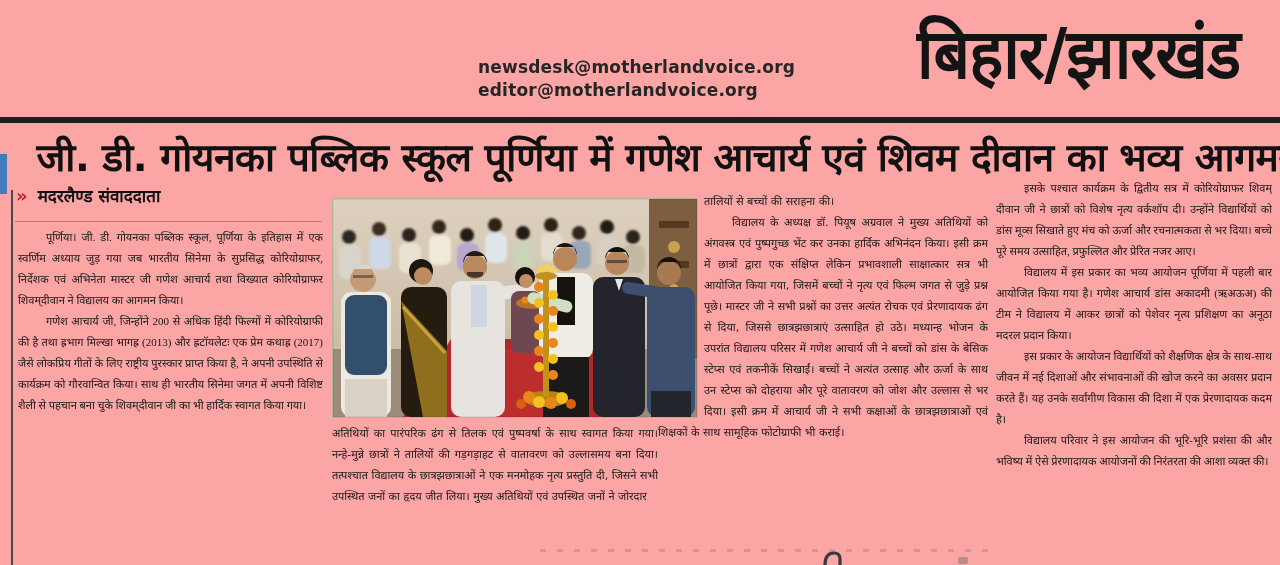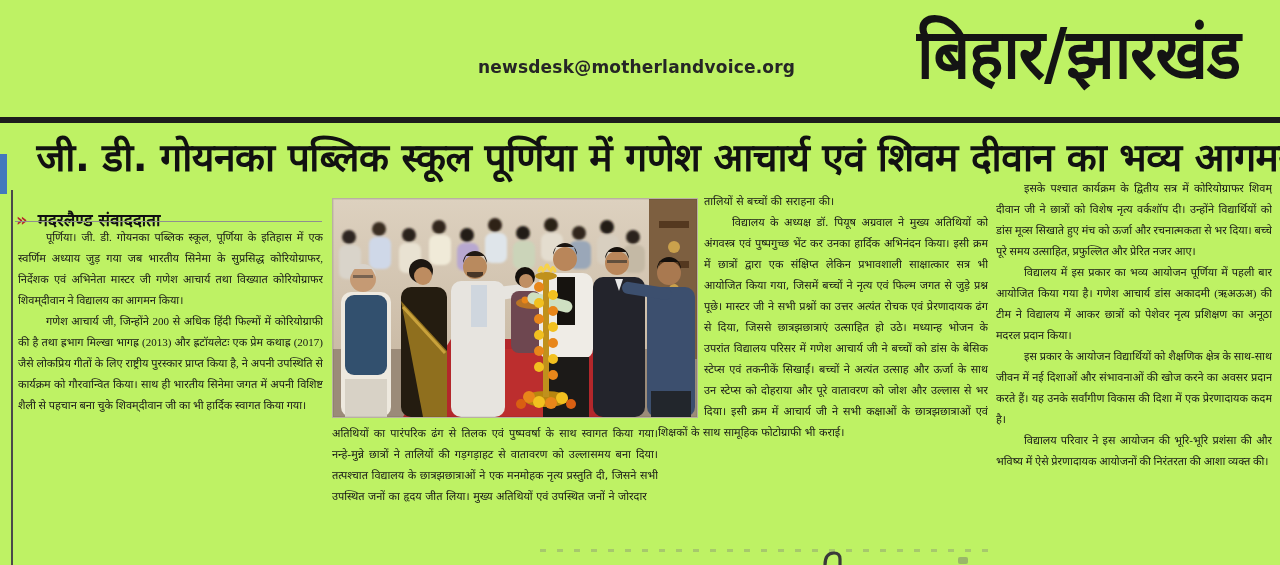--- a/index.html
+++ b/index.html
@@ -1,34 +1,34 @@
 <!DOCTYPE html>
 <html lang="hi"><head>
 <meta charset="utf-8">
 <style>
   html,body{margin:0;padding:0;background:#ffffff;}
   .page{
-    position:relative;width:1280px;height:565px;overflow:hidden;background:#bef264;
+    position:relative;width:1280px;height:565px;overflow:hidden;background:#fca5a5;
     font-family:"DejaVu Sans",sans-serif;color:#1a1a1a;
   }
   
   .emails{position:absolute;left:478px;top:56px;font-weight:bold;font-size:17px;line-height:23px;color:#262626;letter-spacing:.2px;}
   .section-title{
     position:absolute;right:40px;top:2px;width:420px;text-align:right;
     font-size:64px;font-weight:900;color:#141414;letter-spacing:-1px;line-height:96px;
     transform:scaleY(1.08);transform-origin:top right;white-space:nowrap;
   }
   .top-rule{position:absolute;left:0;top:117px;width:1280px;height:6px;background:#1d1d1d;}
   
   .headline{
     position:absolute;left:14px;top:124px;width:1252px;height:62px;
     font-size:39px;font-weight:900;color:#111;white-space:nowrap;
     display:flex;align-items:center;justify-content:center;letter-spacing:-.5px;margin-left:28px;
   }
-  .byline{position:absolute;left:16px;top:208px;font-size:17px;font-weight:bold;color:#111;}
+  .byline{position:absolute;left:16px;top:184px;font-size:17px;font-weight:bold;color:#111;}
   .byline .mark{color:#b5232a;margin-right:10px;font-size:18px;}
   .byline-rule{position:absolute;left:15px;top:221px;width:307px;height:1px;background:#8f8f8f;}
   
   .left-rule{position:absolute;left:11px;top:190px;width:2px;height:375px;background:#4a4a4a;}
   .blue-bar{position:absolute;left:0;top:154px;width:7px;height:40px;background:#4379bd;}
   
   .col{position:absolute;font-size:11px;line-height:21px;text-align:justify;color:#161616;overflow:hidden;}
   .col p{margin:0;}
   .col p.ind{text-indent:28px;}
   .col1{left:18px;top:227px;width:305px;height:338px;font-family:Liberation Serif, serif;}
@@ -45,20 +45,21 @@
   .frag-curl{position:absolute;left:822px;top:549px;width:20px;height:16px;}
   .frag-dot{position:absolute;left:958px;top:557px;width:10px;height:7px;background:#6e6e6e;opacity:.45;border-radius:2px;}
 </style>
 </head>
 <body>
 
 <div class="page">
 
   <div class="emails">
     <div>newsdesk@motherlandvoice.org</div>
+    <div>editor@motherlandvoice.org</div>
   </div>
   <div class="section-title">बिहार/झारखंड</div>
   <div class="top-rule"></div>
 
   <div class="headline">जी. डी. गोयनका पब्लिक स्कूल पूर्णिया में गणेश आचार्य एवं शिवम दीवान का भव्य आगमन</div>
   <div class="byline">
     <span class="mark">»</span><span>मदरलैण्ड संवाददाता</span>
   </div>
   <div class="byline-rule"></div>
 

